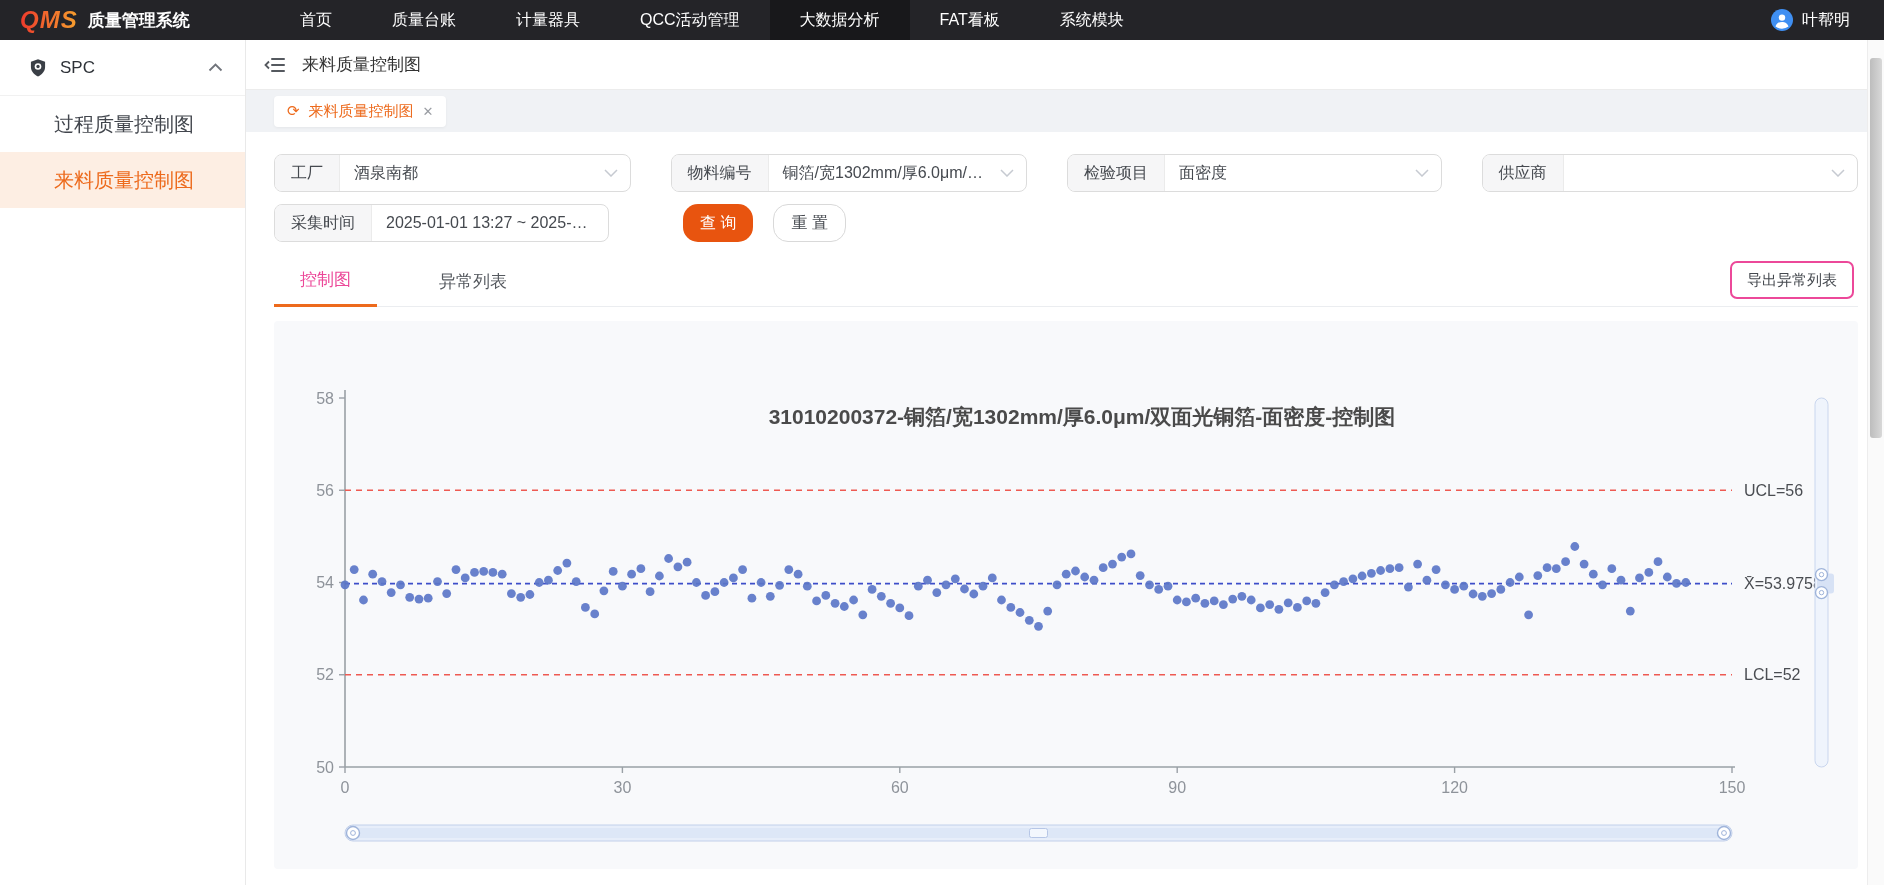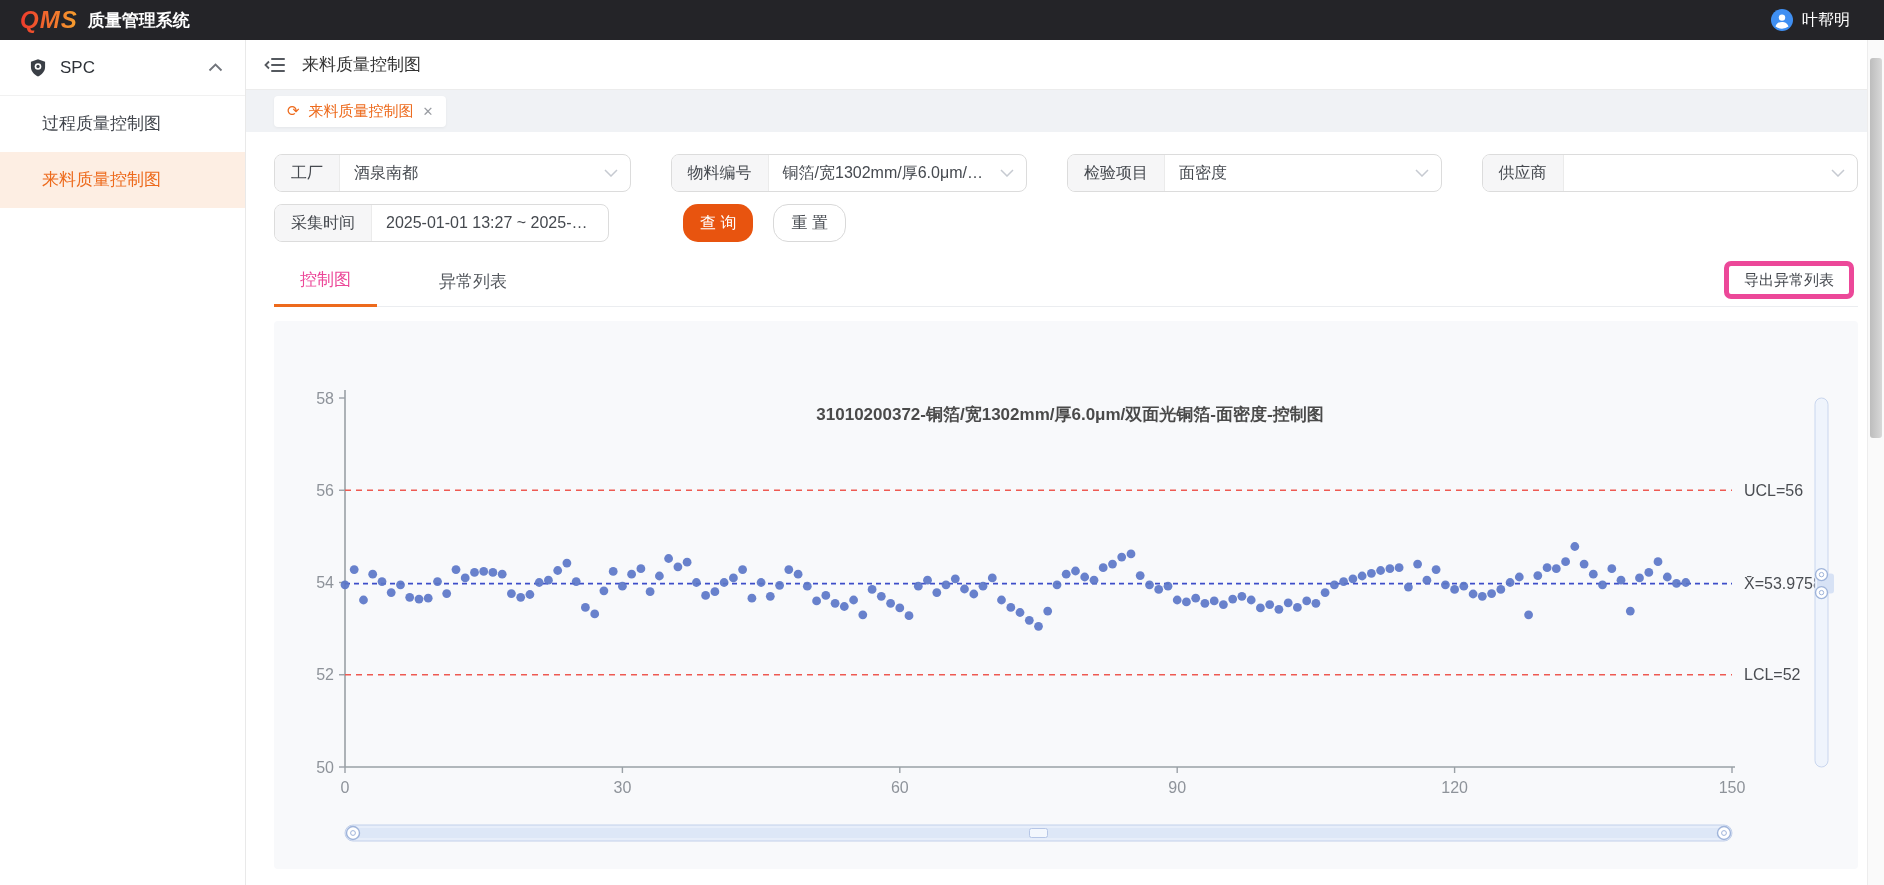--- a/index.html
+++ b/index.html
@@ -17,21 +17,21 @@
   .nav-item.active { background:#18181b; }
   .nav-right { margin-left:auto; margin-right:34px; display:flex; align-items:center; gap:9px; }
   .nav-user { font-size:16px; }
 
   
   .layout { display:flex; height:845px; }
   .sidebar { width:246px; background:#fff; border-right:1px solid #e9e9e9; flex-shrink:0; }
   .sidebar-group { height:56px; display:flex; align-items:center; gap:12px; padding:0 22px 0 28px;
     font-size:17px; color:#2e3238; border-bottom:1px solid #f1f1f1; cursor:pointer; }
   .sidebar-group .caret-up { margin-left:auto; display:flex; }
-  .sidebar-item { height:56px; line-height:56px; padding-left:42px; font-size:17px; color:#42464d; cursor:pointer; }
+  .sidebar-item { height:56px; line-height:56px; padding-left:54px; font-size:20px; color:#42464d; cursor:pointer; }
   .sidebar-item.active { background:#fdeee3; color:#ed6a1c; }
 
   .main { flex:1; display:flex; flex-direction:column; position:relative; min-width:0; }
   .page-header { height:50px; background:#fff; display:flex; align-items:center; gap:16px;
     padding-left:18px; border-bottom:1px solid #ececec; }
   .page-title { font-size:17px; color:#333; }
   .fold-icon { cursor:pointer; display:flex; }
 
   .tab-strip { height:42px; display:flex; align-items:center; padding-left:28px; }
   .tab-chip { height:31px; background:#fff; border-radius:4px; display:flex; align-items:center;
@@ -55,40 +55,49 @@
   .btn { height:38px; border-radius:15px; font-size:16px; display:inline-flex; align-items:center;
     padding:0 17px; cursor:pointer; border:none; font-family:inherit; }
   .btn-primary { background:#e8540f; color:#fff; margin-left:34px; }
   .btn-default { background:#fff; color:#45494f; border:1px solid #d9d9d9; margin-left:20px; }
 
   .tabs-row { margin-top:16px; display:flex; align-items:flex-end; border-bottom:1px solid #ebedf0; position:relative; }
   .ctab { padding:10px 26px 13px; font-size:17px; color:#54585e; cursor:pointer; }
   .ctab.active { color:#ec4899; border-bottom:3px solid #ed6a1c; margin-bottom:-1px; }
   .ctab + .ctab { margin-left:36px; }
   .export-btn { position:absolute; right:4px; bottom:7px; height:38px; padding:0 15px; font-size:15px;
-    color:#45494f; background:#fff; border:5px solid #ec4899; border-radius:7px; cursor:pointer; font-family:inherit; }
+    color:#45494f; background:#fff; border:2px solid #ec4899; border-radius:7px; cursor:pointer; font-family:inherit; }
 
   .chart-card { margin-top:14px; background:#f8f9fb; border-radius:4px; height:548px; position:relative; }
-  .chart-title { position:absolute; top:82px; left:4px; width:100%; text-align:center;
-    font-size:17px; font-weight:bold; color:#4a4a4a; }
+  .chart-title { position:absolute; top:82px; left:16px; width:100%; text-align:center;
+    font-size:21px; font-weight:bold; color:#4a4a4a; }
   #chart-svg { position:absolute; top:21px; left:0; }
 
   
   .scrollbar-track { position:absolute; right:0; top:40px; width:17px; height:845px;
     background:#fafafa; border-left:1px solid #ededed; z-index:6; }
   .scrollbar-thumb { position:absolute; left:2px; top:18px; width:12px; height:380px;
     background:linear-gradient(90deg,#bdbdbd,#d8d8d8); border-radius:3px; }
 </style>
 </head>
 <body>
 
 <div class="topnav">
   <div class="logo">
     <span class="logo-qms">QMS</span>
     <span class="logo-title">质量管理系统</span>
+  </div>
+  <div class="nav-items">
+    <div class="nav-item">首页</div>
+    <div class="nav-item">质量台账</div>
+    <div class="nav-item">计量器具</div>
+    <div class="nav-item">QCC活动管理</div>
+    <div class="nav-item active">大数据分析</div>
+    <div class="nav-item">FAT看板</div>
+    <div class="nav-item">系统模块</div>
   </div>
   <div class="nav-right">
     <span style="display:flex;">
       <svg width="22" height="22" viewBox="0 0 22 22">
           <circle cx="11" cy="11" r="11" fill="#3f8ff2"></circle>
           <circle cx="11" cy="8.6" r="3.2" fill="#fff"></circle>
           <path d="M4.5 17.5c1-3.4 3.6-4.6 6.5-4.6s5.5 1.2 6.5 4.6a11 11 0 0 1-13 0z" fill="#fff"></path>
         </svg>
     </span>
     <span class="nav-user">叶帮明</span>

